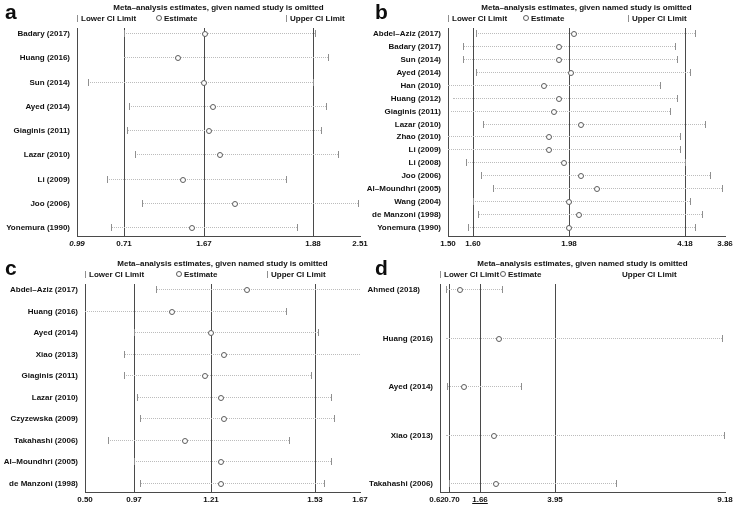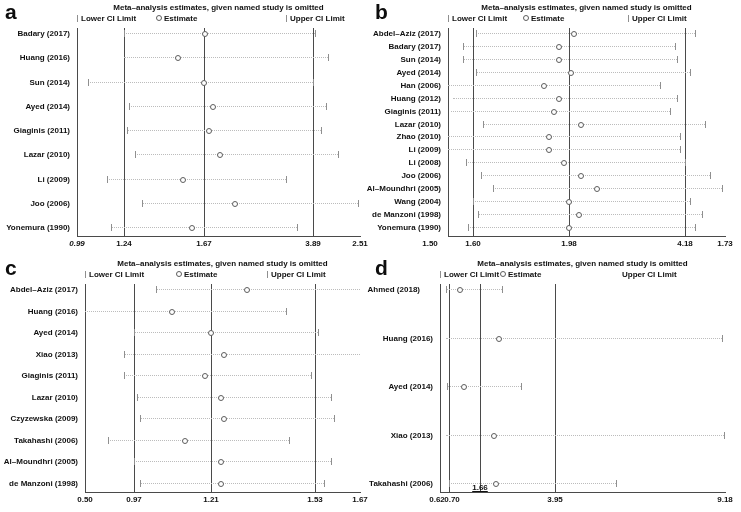--- a/index.html
+++ b/index.html
@@ -28,23 +28,23 @@
       <div class="ptitle" style="left: 77px; width: 283px; top: 3px;">Meta–analysis estimates, given named study is omitted</div>
       <div class="litem" style="left: 77px; top: 14px;"><span class="lbar"></span><span>Lower CI Limit</span></div>
       <div class="litem" style="left: 156px; top: 14px;"><span class="lcirc"></span><span>Estimate</span></div>
       <div class="litem" style="left: 286px; top: 14px;"><span class="lbar"></span><span>Upper CI Limit</span></div>
       <div class="vline" style="left: 77px; top: 28px; height: 208px;"></div>
       <div class="vline" style="left: 124px; top: 28px; height: 208px;"></div>
       <div class="vline" style="left: 204px; top: 28px; height: 208px;"></div>
       <div class="vline" style="left: 313px; top: 28px; height: 208px;"></div>
       <div class="axis" style="left: 77px; width: 284px; top: 236px;"></div>
       <div class="tick" style="left: 62px; top: 239px; font-style: italic;">0.99</div>
-      <div class="tick" style="left: 109px; top: 239px;">1.24</div>
+      <div class="tick" style="left: 109px; top: 239px;">0.71</div>
       <div class="tick" style="left: 189px; top: 239px;">1.67</div>
-      <div class="tick" style="left: 298px; top: 239px;">3.89</div>
+      <div class="tick" style="left: 298px; top: 239px;">1.88</div>
       <div class="tick" style="left: 345px; top: 239px;">2.51</div>
       <div class="slabel" style="right: 300px; top: 29px;">Badary (2017)</div>
       <div class="dots" style="left: 124px; width: 191px; top: 33px;"></div>
       <div class="cibar" style="left: 124px; top: 30px;"></div>
       <div class="cibar" style="left: 315px; top: 30px;"></div>
       <div class="circ" style="left: 202px; top: 31px;"></div>
       <div class="slabel" style="right: 300px; top: 53px;">Huang (2016)</div>
       <div class="dots" style="left: 124px; width: 204px; top: 57px;"></div>
       <div class="cibar" style="left: 328px; top: 54px;"></div>
       <div class="circ" style="left: 175px; top: 55px;"></div>
@@ -88,46 +88,46 @@
       <div class="letter" style="left: 5px; top: 1px;">b</div>
       <div class="ptitle" style="left: 78px; width: 277px; top: 3px;">Meta–analysis estimates, given named study is omitted</div>
       <div class="litem" style="left: 78px; top: 14px;"><span class="lbar"></span><span>Lower CI Limit</span></div>
       <div class="litem" style="left: 153px; top: 14px;"><span class="lcirc"></span><span>Estimate</span></div>
       <div class="litem" style="left: 258px; top: 14px;"><span class="lbar"></span><span>Upper CI Limit</span></div>
       <div class="vline" style="left: 78px; top: 28px; height: 208px;"></div>
       <div class="vline" style="left: 103px; top: 28px; height: 208px;"></div>
       <div class="vline" style="left: 199px; top: 28px; height: 208px;"></div>
       <div class="vline" style="left: 315px; top: 28px; height: 208px;"></div>
       <div class="axis" style="left: 78px; width: 278px; top: 236px;"></div>
-      <div class="tick" style="left: 45px; top: 239px;">1.50</div>
+      <div class="tick" style="left: 63px; top: 239px;">1.50</div>
       <div class="tick" style="left: 88px; top: 239px;">1.60</div>
       <div class="tick" style="left: 184px; top: 239px;">1.98</div>
       <div class="tick" style="left: 300px; top: 239px;">4.18</div>
-      <div class="tick" style="left: 340px; top: 239px;">1.73</div>
+      <div class="tick" style="left: 340px; top: 239px;">3.86</div>
       <div class="slabel" style="right: 300px; top: 29px;">Abdel–Aziz (2017)</div>
       <div class="dots" style="left: 106px; width: 219px; top: 33px;"></div>
       <div class="cibar" style="left: 106px; top: 30px;"></div>
       <div class="cibar" style="left: 325px; top: 30px;"></div>
       <div class="circ" style="left: 201px; top: 31px;"></div>
       <div class="slabel" style="right: 300px; top: 42px;">Badary (2017)</div>
       <div class="dots" style="left: 93px; width: 212px; top: 46px;"></div>
       <div class="cibar" style="left: 93px; top: 43px;"></div>
       <div class="cibar" style="left: 305px; top: 43px;"></div>
       <div class="circ" style="left: 186px; top: 44px;"></div>
       <div class="slabel" style="right: 300px; top: 55px;">Sun (2014)</div>
       <div class="dots" style="left: 93px; width: 214px; top: 59px;"></div>
       <div class="cibar" style="left: 93px; top: 56px;"></div>
       <div class="cibar" style="left: 307px; top: 56px;"></div>
       <div class="circ" style="left: 186px; top: 57px;"></div>
       <div class="slabel" style="right: 300px; top: 68px;">Ayed (2014)</div>
       <div class="dots" style="left: 106px; width: 214px; top: 72px;"></div>
       <div class="cibar" style="left: 106px; top: 69px;"></div>
       <div class="cibar" style="left: 320px; top: 69px;"></div>
       <div class="circ" style="left: 198px; top: 70px;"></div>
-      <div class="slabel" style="right: 300px; top: 81px;">Han (2006)</div>
+      <div class="slabel" style="right: 300px; top: 81px;">Han (2010)</div>
       <div class="dots" style="left: 78px; width: 212px; top: 85px;"></div>
       <div class="cibar" style="left: 290px; top: 82px;"></div>
       <div class="circ" style="left: 171px; top: 83px;"></div>
       <div class="slabel" style="right: 300px; top: 94px;">Huang (2012)</div>
       <div class="dots" style="left: 83px; width: 224px; top: 98px;"></div>
       <div class="cibar" style="left: 307px; top: 95px;"></div>
       <div class="circ" style="left: 186px; top: 96px;"></div>
       <div class="slabel" style="right: 300px; top: 107px;">Giaginis (2011)</div>
       <div class="dots" style="left: 81px; width: 219px; top: 111px;"></div>
       <div class="cibar" style="left: 300px; top: 108px;"></div>
@@ -246,21 +246,21 @@
       <div class="litem" style="left: 70px; top: 14px;"><span class="lbar"></span><span>Lower CI Limit</span></div>
       <div class="litem" style="left: 130px; top: 14px;"><span class="lcirc"></span><span>Estimate</span></div>
       <div class="litem" style="left: 252px; top: 14px;"><span>Upper CI Limit</span></div>
       <div class="vline" style="left: 70px; top: 28px; height: 208px;"></div>
       <div class="vline" style="left: 79px; top: 28px; height: 208px;"></div>
       <div class="vline" style="left: 110px; top: 28px; height: 208px;"></div>
       <div class="vline" style="left: 185px; top: 28px; height: 208px;"></div>
       <div class="axis" style="left: 70px; width: 286px; top: 236px;"></div>
       <div class="tick" style="left: 52px; top: 239px;">0.62</div>
       <div class="tick" style="left: 67px; top: 239px;">0.70</div>
-      <div class="tick" style="left: 95px; top: 227px; text-decoration: underline;">1.66</div>
+      <div class="tick" style="left: 95px; top: 239px; text-decoration: underline;">1.66</div>
       <div class="tick" style="left: 170px; top: 239px;">3.95</div>
       <div class="tick" style="left: 340px; top: 239px;">9.18</div>
       <div class="slabel" style="right: 321px; top: 29px;">Ahmed (2018)</div>
       <div class="dots" style="left: 76px; width: 56px; top: 33px;"></div>
       <div class="cibar" style="left: 76px; top: 30px;"></div>
       <div class="cibar" style="left: 132px; top: 30px;"></div>
       <div class="circ" style="left: 87px; top: 31px;"></div>
       <div class="slabel" style="right: 308px; top: 78px;">Huang (2016)</div>
       <div class="dots" style="left: 76px; width: 276px; top: 82px;"></div>
       <div class="cibar" style="left: 352px; top: 79px;"></div>

